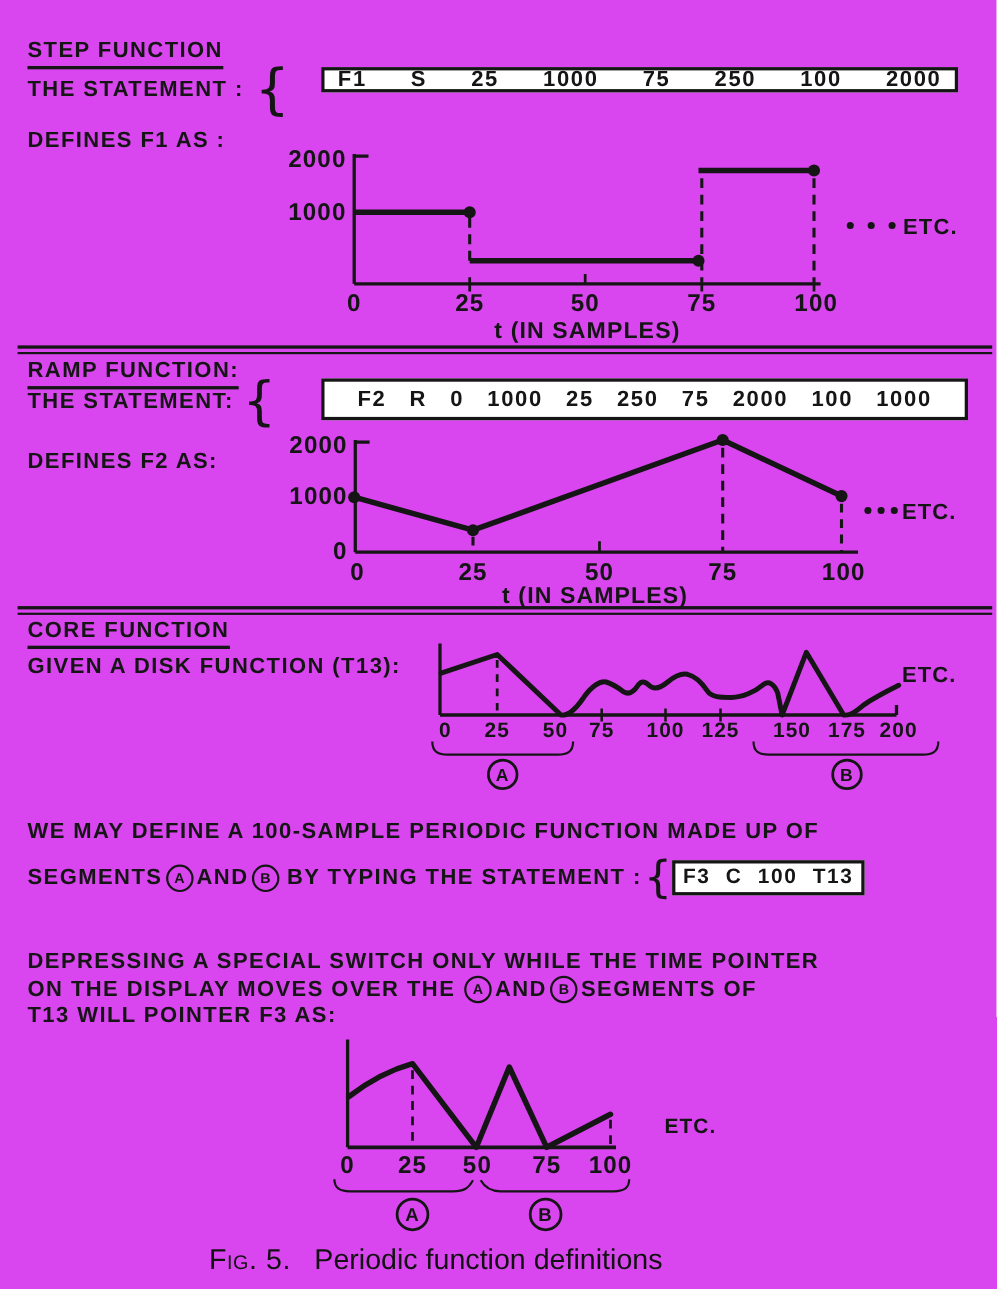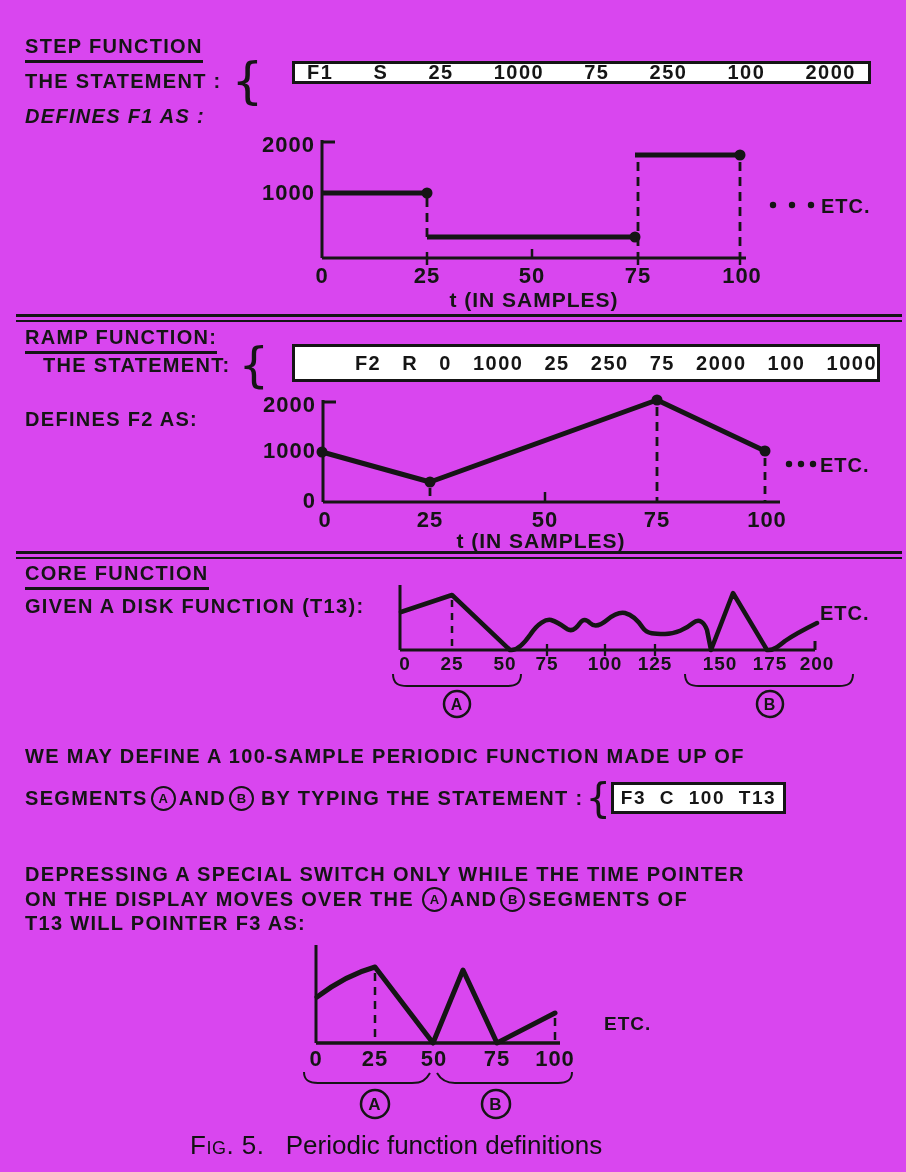--- a/index.html
+++ b/index.html
@@ -37,21 +37,21 @@
   </div>
 
   <div class="abs row" style="left:25px;top:60px;height:42px;">
     <span class="hand">THE STATEMENT :</span>
     <span class="brace" style="font-size:50px;margin:0 8px 0 10px;">{</span>
   </div>
   <div class="abs stmt-box" style="left:292px;top:61px;width:579px;height:23px;">
     <span class="stmt-text ws-wide">F1 S 25 1000 75 250 100 2000</span>
   </div>
 
-  <div class="abs hand" style="left:25px;top:105px;font-style:italic;">DEFINES F1 AS :</div>
+  <div class="abs hand" style="left:25px;top:117px;">DEFINES F1 AS :</div>
 
   <svg class="abs" style="left:238px;top:130px;" width="660" height="182" viewBox="0 0 660 182">
     <path class="ink" d="M84,12 H97" stroke-width="3"></path>
     <path class="ink" d="M84,10 V128" stroke-width="3"></path>
     <path class="ink" d="M84,128 H508" stroke-width="3"></path>
     <path class="ink" d="M189,122 V135" stroke-width="2.5"></path>
     <path class="ink" d="M294,119 V128" stroke-width="2.5"></path>
     <path class="ink" d="M400,128 V135" stroke-width="2.5"></path>
     <path class="ink" d="M502,128 V135" stroke-width="2.5"></path>
 
@@ -80,25 +80,25 @@
     <circle cx="573" cy="75" r="3.2" fill="#151515"></circle>
     <text x="583" y="83" font-size="20">ETC.</text>
   </svg>
 
   <div class="hrule" style="top:314px;"></div>
 
   <div class="abs hand" style="left:25px;top:326px;">
     <span class="title-u">RAMP FUNCTION:</span>
   </div>
 
-  <div class="abs row" style="left:43px;top:345px;height:40px;">
+  <div class="abs row" style="left:25px;top:345px;height:40px;">
     <span class="hand">THE STATEMENT:</span>
     <span class="brace" style="font-size:48px;margin:0 6px 0 8px;">{</span>
   </div>
-  <div class="abs stmt-box" style="left:292px;top:344px;width:588px;height:38px;justify-content:flex-end;">
+  <div class="abs stmt-box" style="left:292px;top:344px;width:588px;height:38px;">
     <span class="stmt-text ws-med">F2 R 0 1000 25 250 75 2000 100 1000</span>
   </div>
 
   <div class="abs hand" style="left:25px;top:408px;">DEFINES F2 AS:</div>
 
   <svg class="abs" style="left:238px;top:386px;" width="665" height="168" viewBox="0 0 665 168">
     <path class="ink" d="M85,16 H98" stroke-width="3"></path>
     <path class="ink" d="M85,14 V116" stroke-width="3"></path>
     <path class="ink" d="M85,116 H542" stroke-width="3"></path>
     <path class="ink" d="M307,106 V116" stroke-width="2.5"></path>

